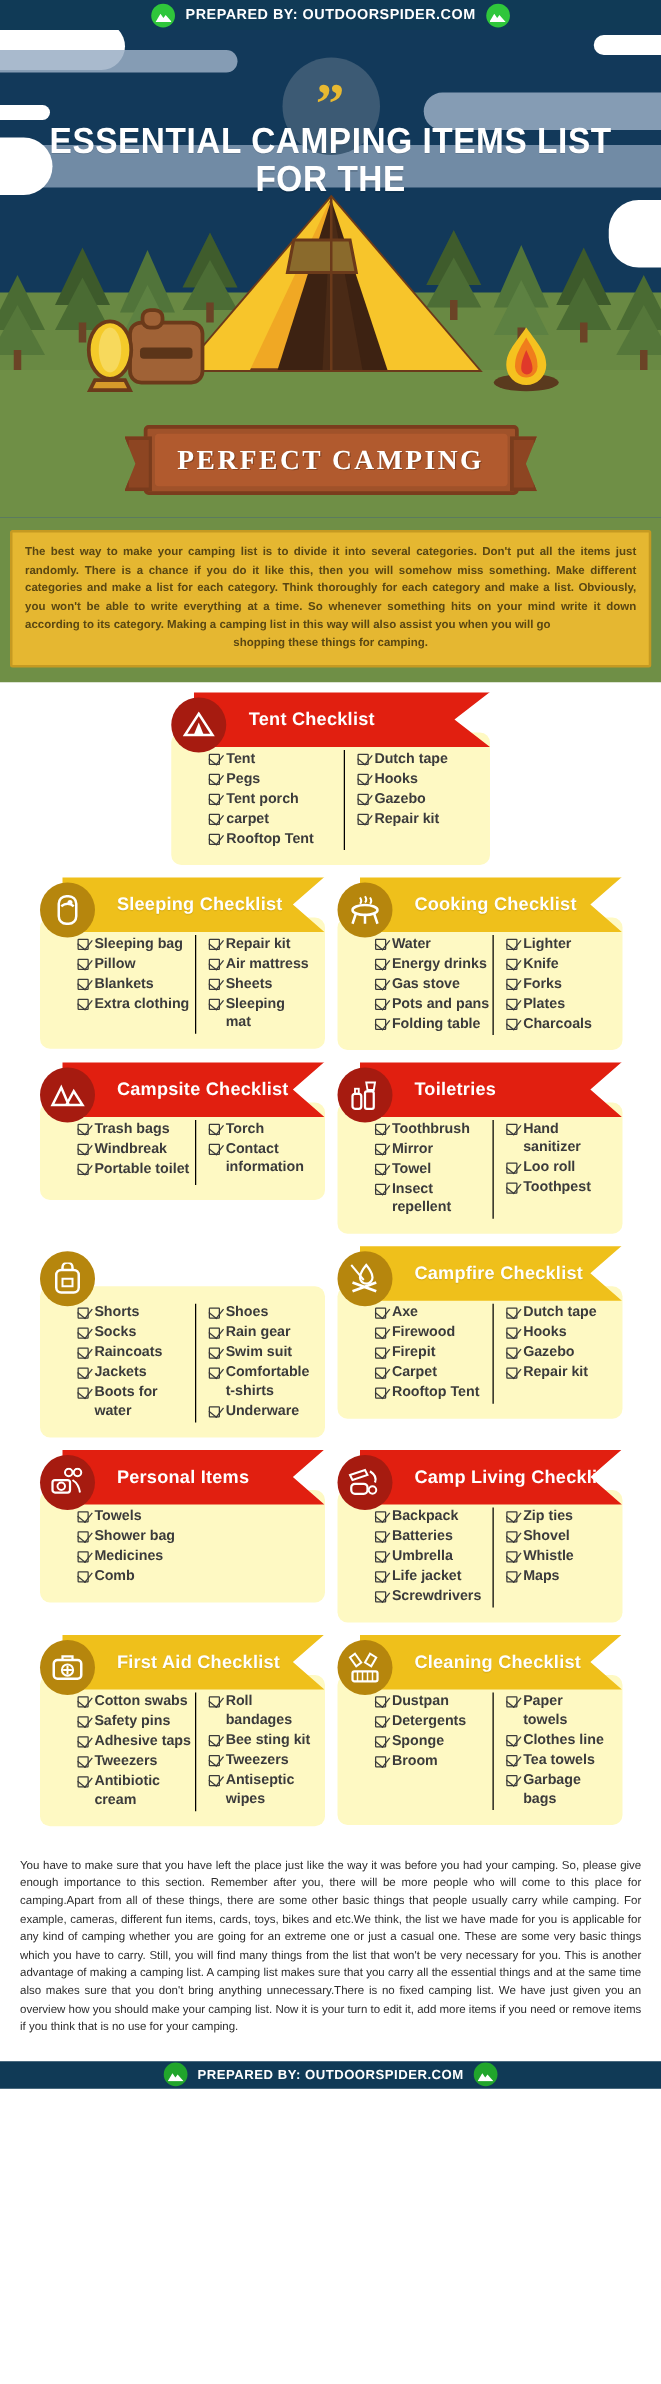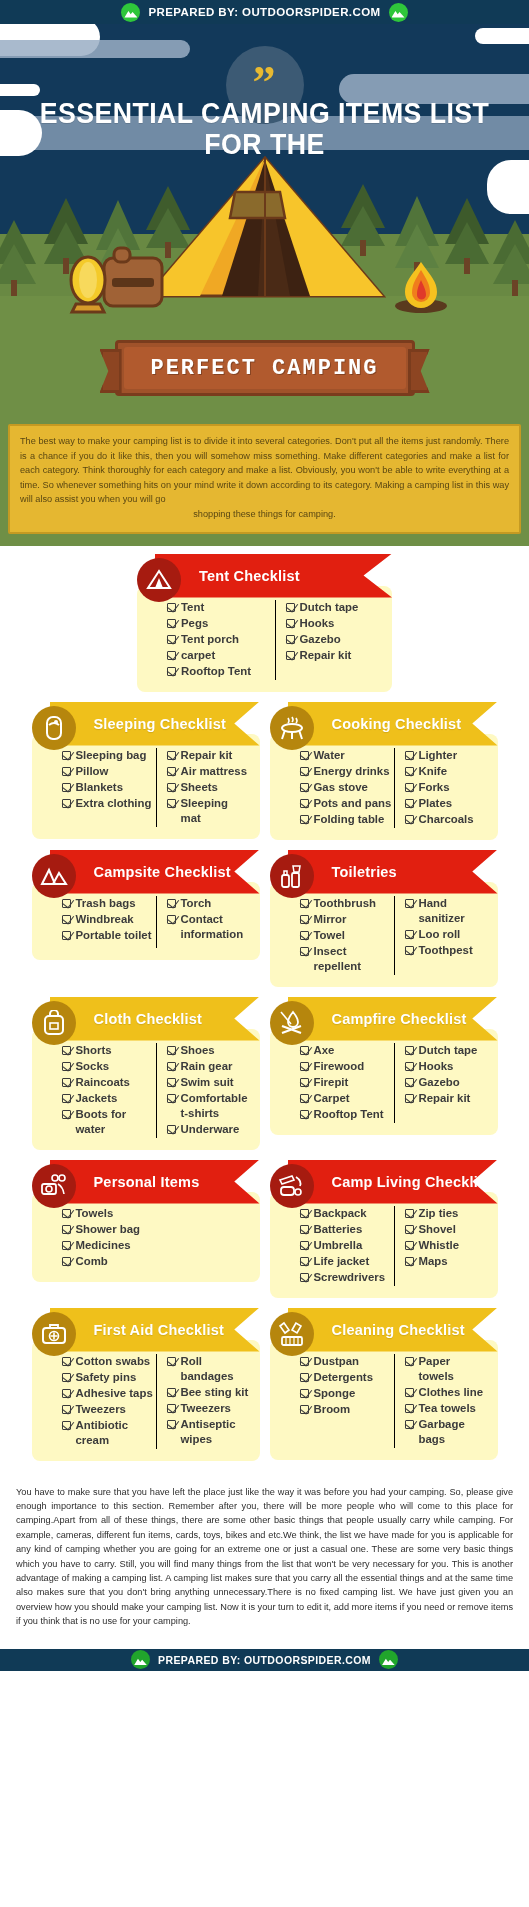--- a/index.html
+++ b/index.html
@@ -68,39 +68,39 @@
   .ribbon{
     position:relative; height:56px; background:#a0522a;
     border:3px solid #7a3c1d; border-radius:4px;
   }
   .ribbon .plank{
     position:absolute; inset:4px 6px; background:#b15a2e; border-radius:3px;
   }
   .ribbon-text{
     position:absolute; inset:0; display:flex; align-items:center; justify-content:center;
     color:#ffffff; font-weight:800; font-size:22px; letter-spacing:2px;
-    font-family:Liberation Mono, monospace;
+    font-family:Liberation Serif, serif;
     text-shadow: 1px 1px 0 rgba(0,0,0,.25);
   }
   .ribbon .tailL, .ribbon .tailR{
     position:absolute; top:6px; width:22px; height:44px; background:#8d4522;
     border:3px solid #7a3c1d;
   }
   .ribbon .tailL{ left:-18px; clip-path: polygon(0 0,100% 0,100% 100%,0 100%, 40% 50%); }
   .ribbon .tailR{ right:-18px; clip-path: polygon(0 0,100% 0,60% 50%,100% 100%,0 100%); }
 
   
   .intro-outer{ background:#6f8f46; padding:10px 8px 12px; }
   .intro-box{
     background:#e5b731; border:2px solid #c59a22; border-radius:2px;
     padding:8px 10px 10px; color:#5c4a10;
   }
   .intro-box p{
     font-size:9.2px; line-height:14.6px; text-align:justify; color:#5a4712;
-    font-weight:400;
+    font-weight:700;
   }
 
   
   .sections{ padding: 12px 0 0; background:#ffffff; }
   .row{ display:flex; justify-content:center; gap:10px; margin-bottom:14px; padding:0 16px; }
   .row.single{ justify-content:center; }
 
   .card{ width:228px; position:relative; }
   .card.wide{ width:255px; }
 
@@ -542,24 +542,20 @@
               <span class="cb"></span>
               <span class="lbl">Toothpest</span>
             </div>
           </div>
         </div>
       </div>
     </div>
     <div class="row">
       <div class="card gold">
         <div class="head">
-          <div class="banner">
-            <div class="banner-bg"></div>
-            <div class="banner-label">Cloth Checklist</div>
-          </div>
           <div class="icon-circle">
             <svg width="24" height="26" viewBox="0 0 24 26">
               <rect x="3" y="6" width="18" height="18" rx="4" fill="none" stroke="#fff" stroke-width="2"></rect>
               <path d="M8 6 V4 a4 4 0 0 1 8 0 v2" fill="none" stroke="#fff" stroke-width="2"></path>
               <rect x="8" y="13" width="8" height="6" fill="none" stroke="#fff" stroke-width="1.6"></rect>
             </svg>
           </div>
         </div>
         <div class="body">
           <div class="col">

